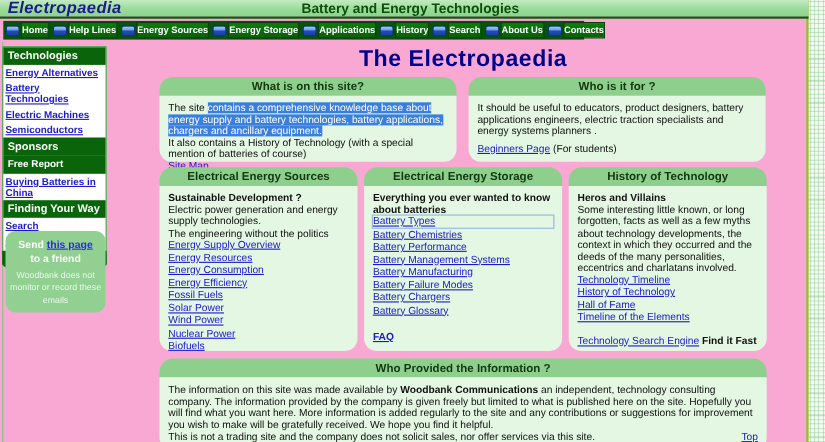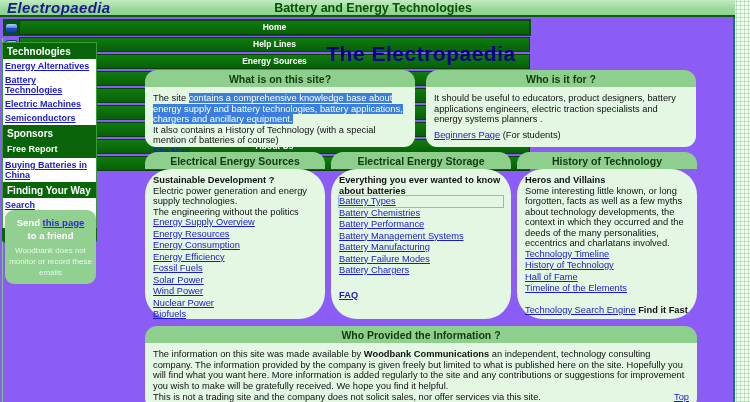--- a/index.html
+++ b/index.html
@@ -4,34 +4,34 @@
 <style>
   * { margin:0; padding:0; box-sizing:border-box; }
   html,body { width:750px; height:402px; overflow:hidden; }
   body {
     font-family:"Liberation Sans", sans-serif;
     background-color:#f2faf2;
     background-image:
       repeating-linear-gradient(0deg, rgba(120,190,120,.38) 0 1px, transparent 1px 4px),
       repeating-linear-gradient(90deg, rgba(120,190,120,.38) 0 1px, transparent 1px 4px);
   }
-  #page { position:absolute; left:0; top:0; width:735px; height:402px; background:#8b5cf6; border-right:2px solid #0f766e; }
+  #page { position:absolute; left:0; top:0; width:735px; height:402px; background:#f9a8d4; border-right:2px solid #84cc16; }
 
   
   .topbar { position:absolute; left:0; top:0; width:735px; height:15px;
             background:linear-gradient(180deg,#c2ebc2 0%,#9adb9a 55%,#8cd48c 100%); }
   .logo { position:absolute; left:7px; top:0px; font-size:15px; font-weight:bold; font-style:italic;
           color:#1a1a8e; letter-spacing:.4px; line-height:15px; }
   .site-title { position:absolute; left:11px; right:0; top:1px; text-align:center; font-size:12.5px;
           font-weight:bold; color:#0b4f0b; line-height:14px; }
   .toprule { position:absolute; left:0; top:15px; width:735px; height:2px; background:#0b5c0b; }
 
   
   .navbar { position:absolute; left:3px; top:19px; width:528px; height:17px; background:#04550a;
-            display:flex; align-items:stretch;flex-direction:column; }
+            display:flex; align-items:stretch; }
   .nav-cell { flex:1 1 0; display:flex; align-items:center; }
   .nav-ico { width:13px; height:10px; margin-left:2px; border-radius:3px; flex:0 0 13px;
              background:linear-gradient(180deg,#aac9f7 0%,#6f9ae8 42%,#1c4fc0 50%,#1c3f9e 100%);
              border:1px solid #12327e; }
   .nav-btn { flex:1; margin:1px 1px; text-align:center; color:#ffffff; font-size:8.5px; font-weight:bold;
              line-height:13px; background:linear-gradient(180deg,#0f7c0f,#076007); border:1px solid #0a420a;
              text-decoration:none; white-space:nowrap; overflow:hidden; }
 
   .left-rule { position:absolute; left:2px; top:38px; width:1px; height:364px; background:#7fc87f; }
 
@@ -61,21 +61,21 @@
   .w-box { width:270px; }
   .w-box .box-b { height:60px; }
   .hl { background:#3a7ede; color:#ffffff; }
   a.lnk { color:#1a1acc; text-decoration:underline; }
   a.blk { display:block; margin:0 0 1px 0; }
   .mt { margin-top:5px; }
   .focused { outline:1px solid #8fb4e8; outline-offset:0px; display:inline-block; }
 
   .row3 { display:flex; gap:6px; margin-top:5px; }
   .col { width:208px; }
-  .col .box-b { height:150px;border-radius:26px; }
+  .col .box-b { height:150px; }
   .b { font-weight:bold; }
 
   .bottom { margin-top:7px; }
   .bottom .box-b { min-height:52px; }
   .p2line { margin-top:1px; }
   .toplink { float:right; }
 </style>
 </head>
 <body>
 
@@ -193,20 +193,21 @@
         <div class="box-h">Electrical Energy Storage</div>
         <div class="box-b">
           <div class="b">Everything you ever wanted to know about batteries</div>
           <a class="lnk blk focused" href="#">Battery Types</a>
           <a class="lnk blk" href="#">Battery Chemistries</a>
           <a class="lnk blk" href="#">Battery Performance</a>
           <a class="lnk blk" href="#">Battery Management Systems</a>
           <a class="lnk blk" href="#">Battery Manufacturing</a>
           <a class="lnk blk" href="#">Battery Failure Modes</a>
           <a class="lnk blk" href="#">Battery Chargers</a>
+          <a class="lnk blk" href="#">Battery Glossary</a>
           <a class="lnk blk b" href="#" style="margin-top:14px">FAQ</a>
         </div>
       </div>
       <div class="box col">
         <div class="box-h">History of Technology</div>
         <div class="box-b">
           <div class="b">Heros and Villains</div>
           <div>Some interesting little known, or long forgotten, facts as well as a few myths about technology developments, the context in which they occurred and the deeds of the many personalities, eccentrics and charlatans involved.</div>
           <a class="lnk blk" href="#">Technology Timeline</a>
           <a class="lnk blk" href="#">History of Technology</a>

